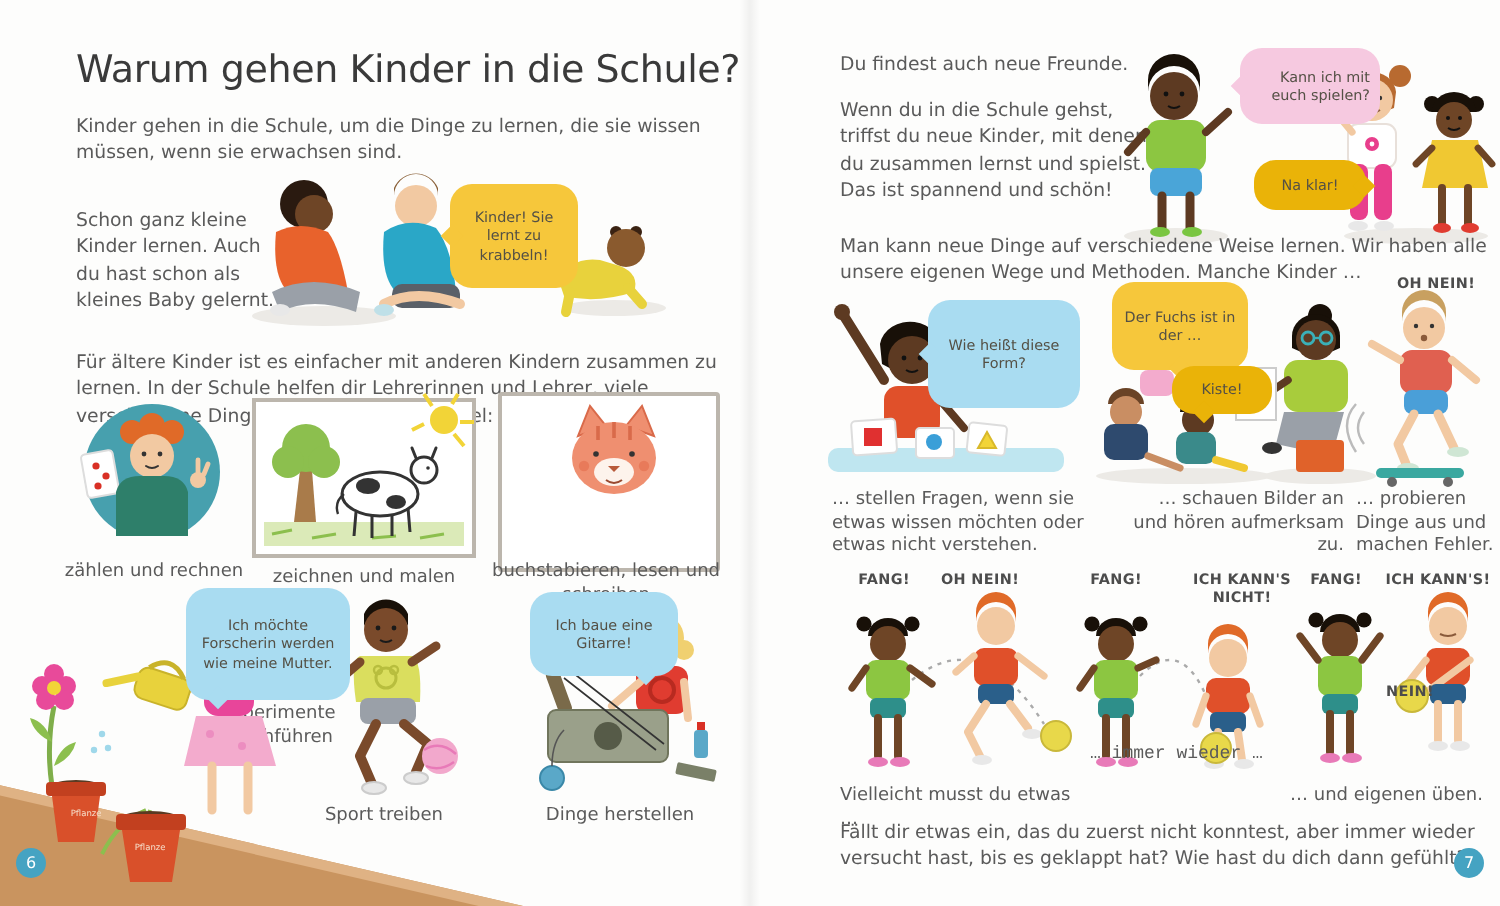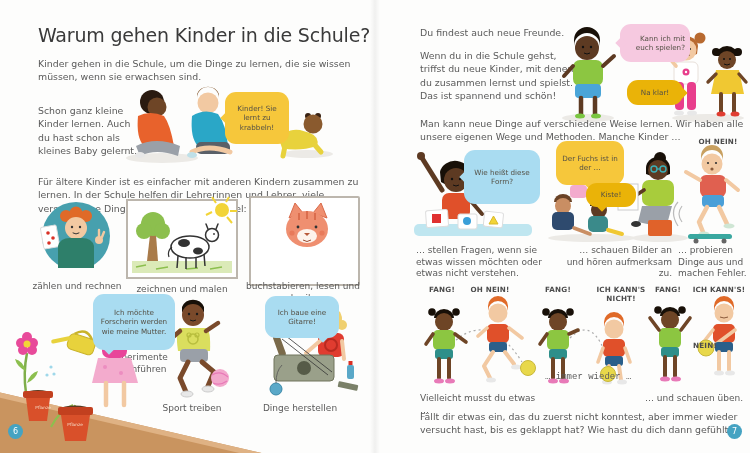--- a/index.html
+++ b/index.html
@@ -224,21 +224,21 @@
       <rect x="8" y="30" width="7" height="22" rx="2" fill="#7a6a4a" transform="rotate(-20 11 41)"></rect>
       <rect x="6" y="50" width="60" height="26" rx="4" fill="#9aa08a" stroke="#70755c"></rect>
       <circle cx="36" cy="63" r="7" fill="#565b48"></circle>
       <path d="M14,34 L60,70 M18,31 L64,67" stroke="#333" stroke-width="0.8"></path>
       <circle cx="8" cy="84" r="6" fill="#5aa8c8" stroke="#3a88a8"></circle>
       <path d="M8,78 Q8,66 14,60" stroke="#555" stroke-width="0.8" fill="none"></path>
       <rect x="79" y="60" width="7" height="14" rx="2" fill="#5aa8c8"></rect>
       <rect x="80.5" y="56" width="4" height="4" fill="#d93025"></rect>
       <rect x="70" y="78" width="20" height="6" rx="1" fill="#7a8068" transform="rotate(12 80 81)"></rect>
     </svg>
-    <div class="caption" style="left:248px;top:403px;width:104px;">Dinge herstellen</div>
+    <div class="caption" style="left:258px;top:403px;width:104px;">Dinge herstellen</div>
 
     <div class="pagenum" style="left:8px;top:424px;">6</div>
   </div>
 
   <div class="gutter"></div>
 
   <div>
 
     <div class="txt" style="left:420px;top:26px;width:200px;">Du findest auch neue Freunde.</div>
     <div class="txt" style="left:420px;top:49px;width:162px;">Wenn du in die Schule gehst, triffst du neue Kinder, mit denen du zusammen lernst und spielst. Das ist spannend und schön!</div>
@@ -454,19 +454,19 @@
         <path d="M19,54 L19,72 M29,54 L29,72" stroke="#f2c9a2" stroke-width="4" stroke-linecap="round"></path>
         <ellipse cx="19" cy="75" rx="5" ry="2.5" fill="#e8e8e8"></ellipse>
           <ellipse cx="30" cy="75" rx="5" ry="2.5" fill="#e8e8e8"></ellipse>
       </g>
       <circle cx="294" cy="52" r="8" fill="#e8d84a" stroke="#c9b83a"></circle>
     </svg>
     <div class="shout" style="left:682px;top:341px;width:46px;">NEIN!</div>
 
     <div class="caption" style="left:420px;top:393px;width:120px;text-align:left;">Vielleicht musst du etwas …</div>
     <div class="caption" style="left:545px;top:372px;width:90px;text-align:left;font-family:Liberation Mono, monospace;">… immer wieder …</div>
-    <div class="caption" style="left:645px;top:393px;width:105px;text-align:left;">… und schauen üben.</div>
+    <div class="caption" style="left:645px;top:393px;width:105px;text-align:left;">… und eigenen üben.</div>
 
     <div class="txt" style="left:420px;top:410px;width:326px;">Fällt dir etwas ein, das du zuerst nicht konntest, aber immer wieder versucht hast, bis es geklappt hat? Wie hast du dich dann gefühlt?</div>
 
     <div class="pagenum" style="left:727px;top:424px;">7</div>
   </div>
 </div>
 
 </body></html>

